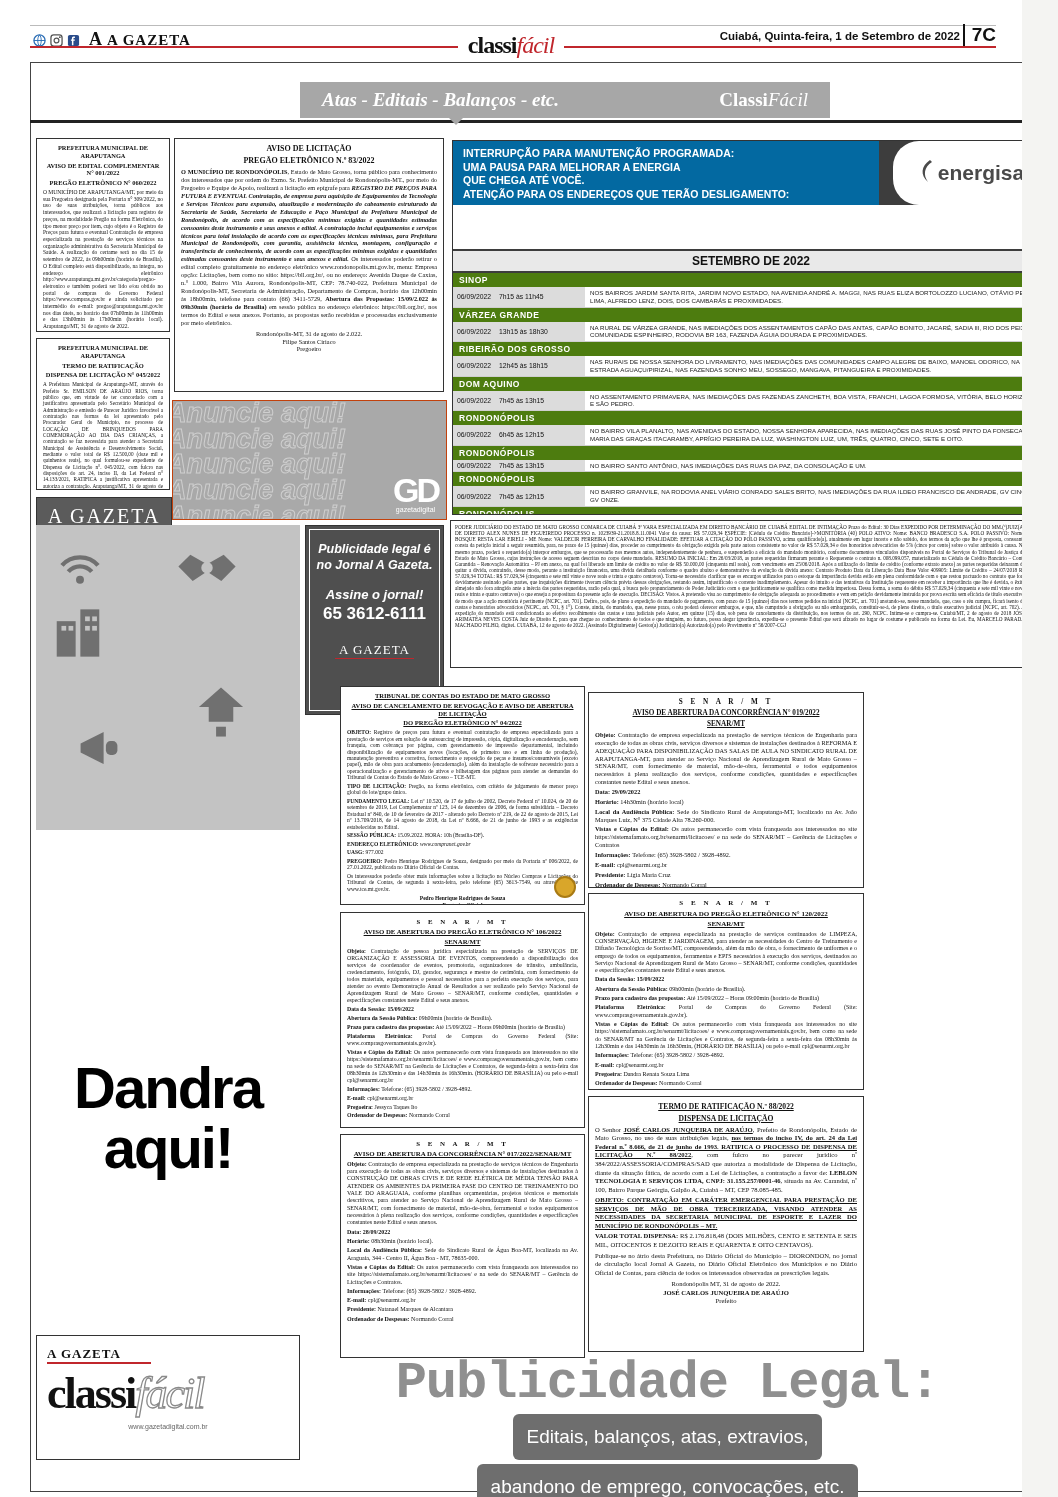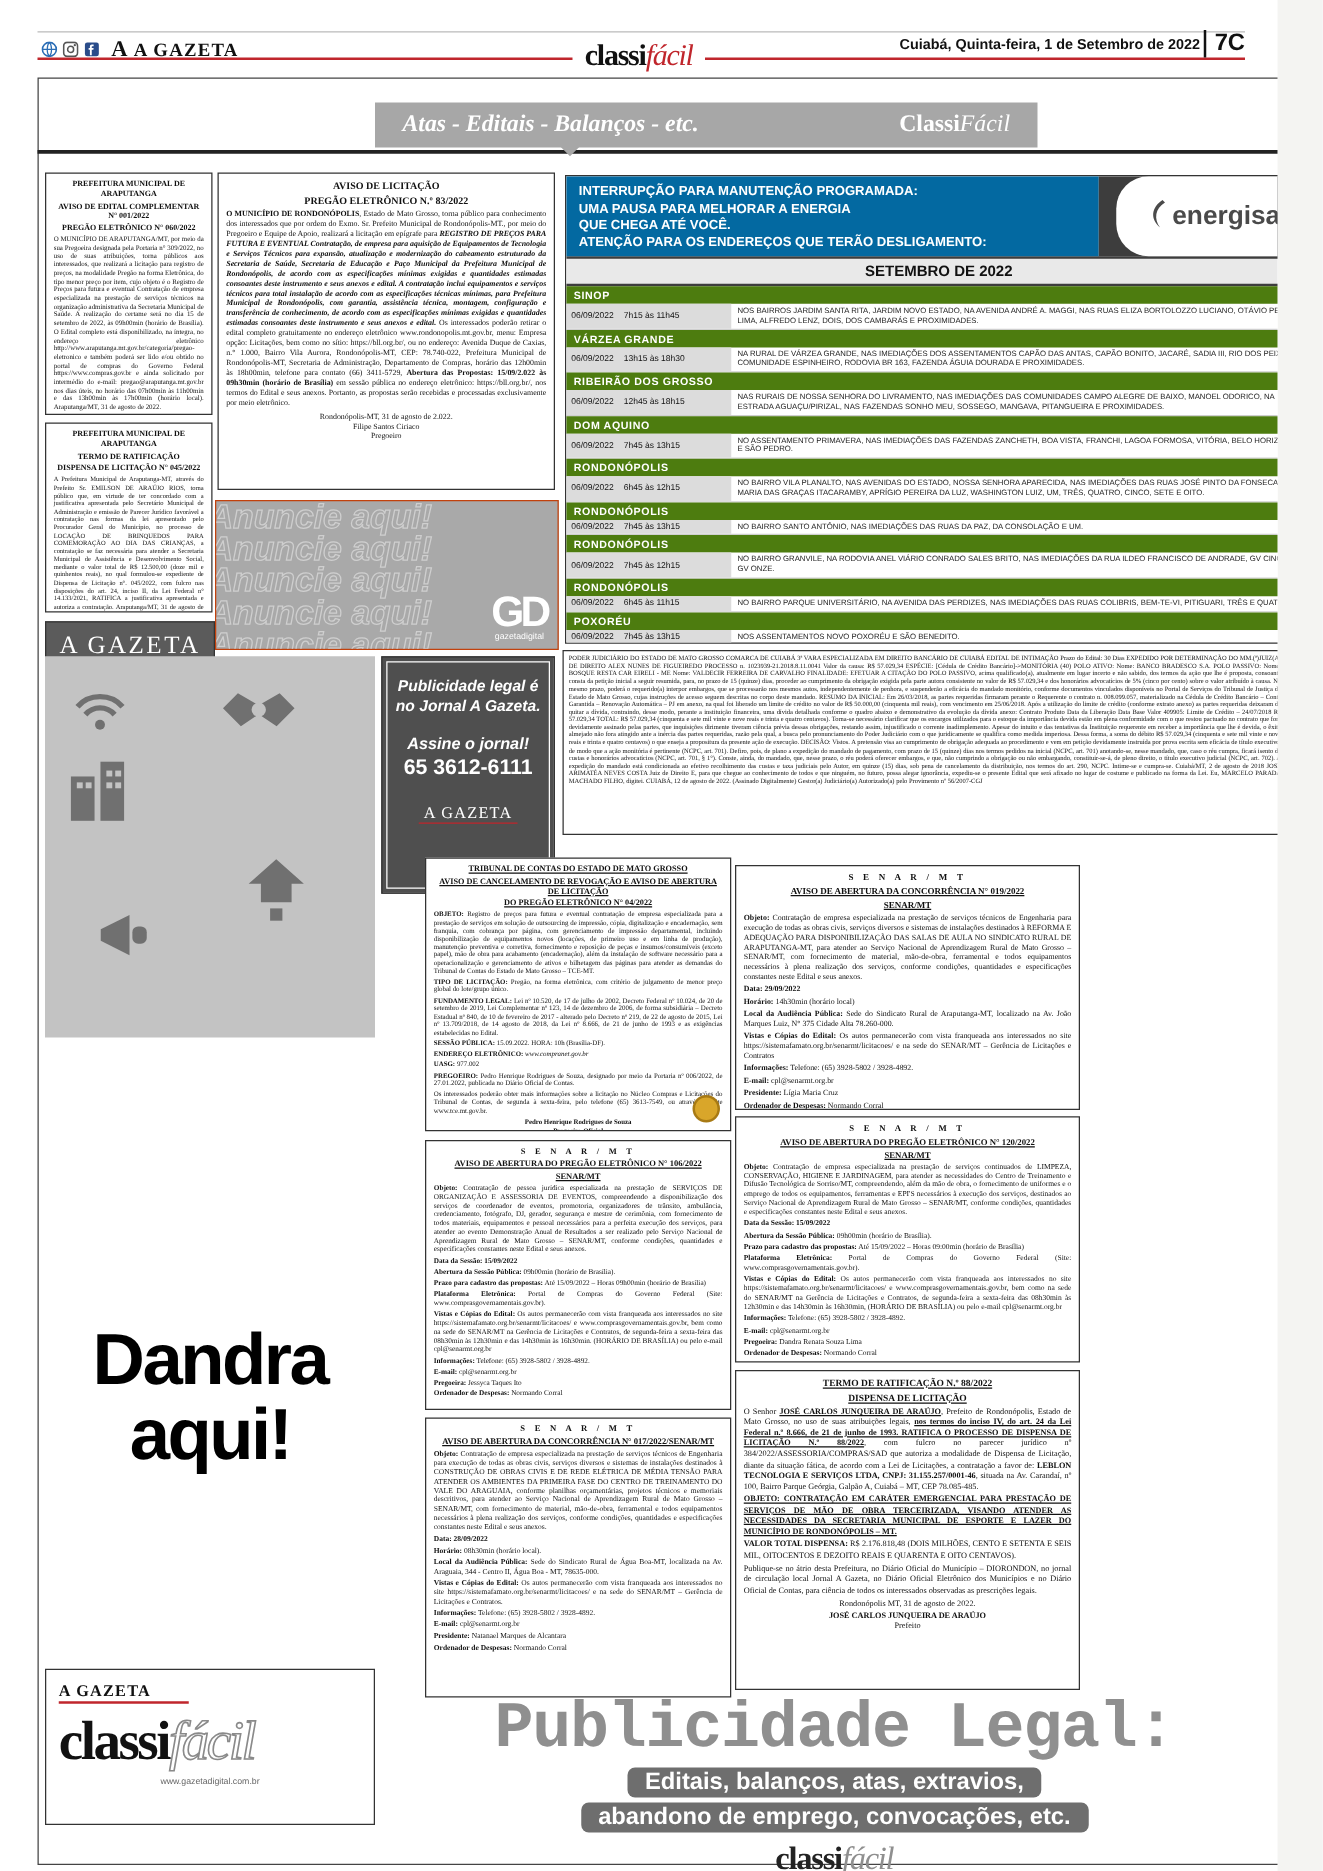--- a/index.html
+++ b/index.html
@@ -45,21 +45,21 @@
   .ron .hd{font-size:8px;}
   
   .agz-banner{left:36px;top:497px;width:134px;height:36px;background:#5b5b5b;color:#fff;display:flex;align-items:center;justify-content:center;font-size:20px;letter-spacing:2px;border:1px solid #333;}
   
   .energisa{left:452px;top:140px;width:598px;height:375px;border:1px solid #333;background:#fff;box-sizing:border-box;font-family:"Liberation Sans",sans-serif;overflow:hidden;}
   .en-head{display:flex;height:64px;}
   .en-headbox{background:#0369a1;color:#fff;flex:1 1 auto;padding:6px 10px;font-weight:bold;font-size:10.5px;line-height:1.3;}
   .en-logo{width:170px;background:#3d3d3d;position:relative;}
   .en-logo .blob{position:absolute;right:0;top:0;bottom:0;left:14px;background:#fff;border-radius:26px 0 0 26px;display:flex;align-items:center;justify-content:center;gap:4px;}
   .en-logo .blob .wd{font-size:21px;font-weight:bold;color:#4a4a4a;letter-spacing:0;}
-  .en-month{background:#e9e9e9;border-top:2px solid #3d3d3d;border-bottom:2px solid #3d3d3d;text-align:center;font-weight:bold;font-size:12px;padding:3px 0;}
+  .en-month{background:#e9e9e9;border-top:2px solid #3d3d3d;border-bottom:2px solid #3d3d3d;text-align:center;font-weight:bold;font-size:12px;padding:3px 0;margin-top:44px;}
   .en-city{background:#4d7c0f;color:#fff;font-weight:bold;font-size:8.5px;padding:2px 6px;letter-spacing:.5px;}
   .en-row{display:flex;border-bottom:1px solid #cfcfcf;}
   .en-dt{width:132px;background:#dcdcdc;font-size:6.8px;padding:2px 4px;display:flex;gap:8px;align-items:center;box-sizing:border-box;}
   .en-desc{flex:1;font-size:6.2px;line-height:1.25;padding:2px 5px;color:#222;}
   
   .anuncie-band{left:172px;top:400px;width:273px;height:118px;background:#a9a9a9;overflow:hidden;border:1px solid #c2410c;}
   .anuncie-band .ln{font-family:"Liberation Sans",sans-serif;font-weight:bold;font-style:italic;font-size:27px;white-space:nowrap;color:transparent;-webkit-text-stroke:1px #cfcfcf;line-height:.95;margin-left:-6px;}
   .gd{position:absolute;right:8px;bottom:6px;text-align:center;}
   .gd .gl{font-family:"Liberation Sans",sans-serif;font-weight:bold;font-size:34px;color:#fff;letter-spacing:-3px;line-height:.9;}
   .gd .gs{font-family:"Liberation Sans",sans-serif;font-size:7px;color:#fff;}
@@ -95,21 +95,21 @@
   
   .logobox{left:36px;top:1335px;width:264px;height:125px;border:1px solid #333;box-sizing:border-box;padding:8px 10px;}
   .logobox .ag{font-size:13px;letter-spacing:1px;font-weight:bold;border-bottom:2px solid #c0262c;display:inline-block;padding-right:30px;}
   .logobox .big{margin-top:4px;}
   .logobox .big .c{font-weight:bold;font-size:44px;letter-spacing:-2px;}
   .logobox .big .f{font-style:italic;font-size:44px;letter-spacing:-2px;color:transparent;-webkit-text-stroke:1.3px #8a8a8a;}
   .logobox .tag{font-size:7px;color:#666;text-align:center;margin-top:4px;font-family:"Liberation Sans",sans-serif;}
   
   .bottom-banner{left:305px;top:1358px;width:725px;height:130px;text-align:center;font-family:"Liberation Sans",sans-serif;}
   .bottom-banner .t{font-size:52px;font-weight:bold;color:#8f8f8f;letter-spacing:-1px;line-height:1.0;font-family:Liberation Mono, monospace;}
-  .bottom-banner .bar{display:inline-block;background:#6e6e6e;color:#fff;font-weight:bold;font-size:19px;border-radius:6px;padding:1px 14px;margin-top:4px;}
+  .bottom-banner .bar{display:inline-block;background:#6e6e6e;color:#fff;font-weight:normal;font-size:19px;border-radius:6px;padding:12px 14px;margin-top:4px;}
   .bottom-banner .cfrow{margin-top:6px;}
   .bottom-banner .cfrow .c{font-family:"Liberation Serif",serif;font-weight:bold;font-size:26px;color:#222;letter-spacing:-1px;}
   .bottom-banner .cfrow .f{font-family:"Liberation Serif",serif;font-style:italic;font-size:26px;color:#8f8f8f;letter-spacing:-1px;}
   .seal{position:absolute;right:8px;bottom:6px;width:18px;height:18px;border-radius:50%;background:#d9a62a;border:2px solid #a87a14;}
 </style>
 </head>
 <body>
 
 <div id="page">
 

